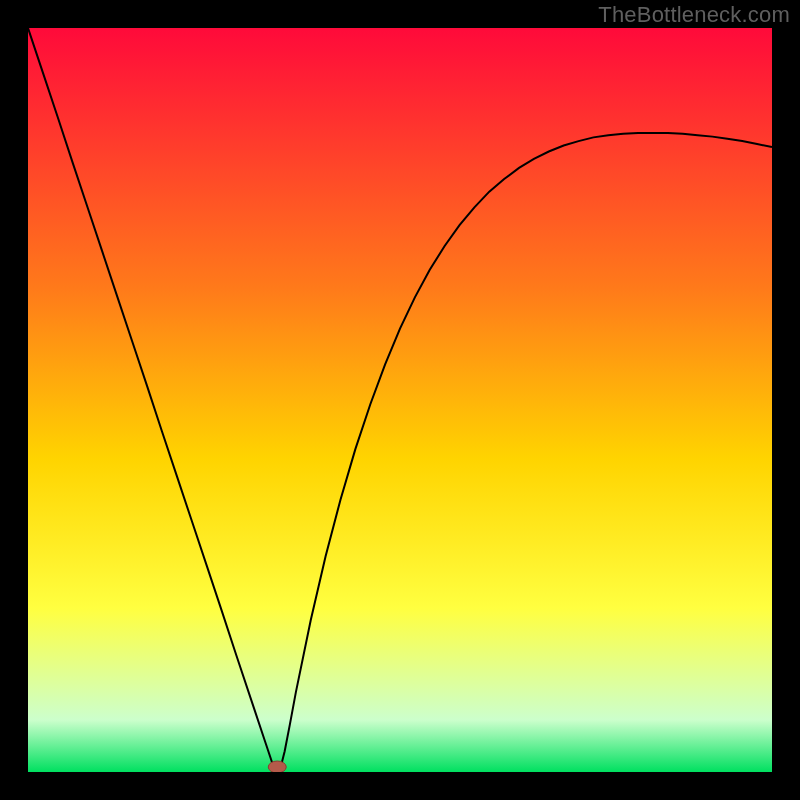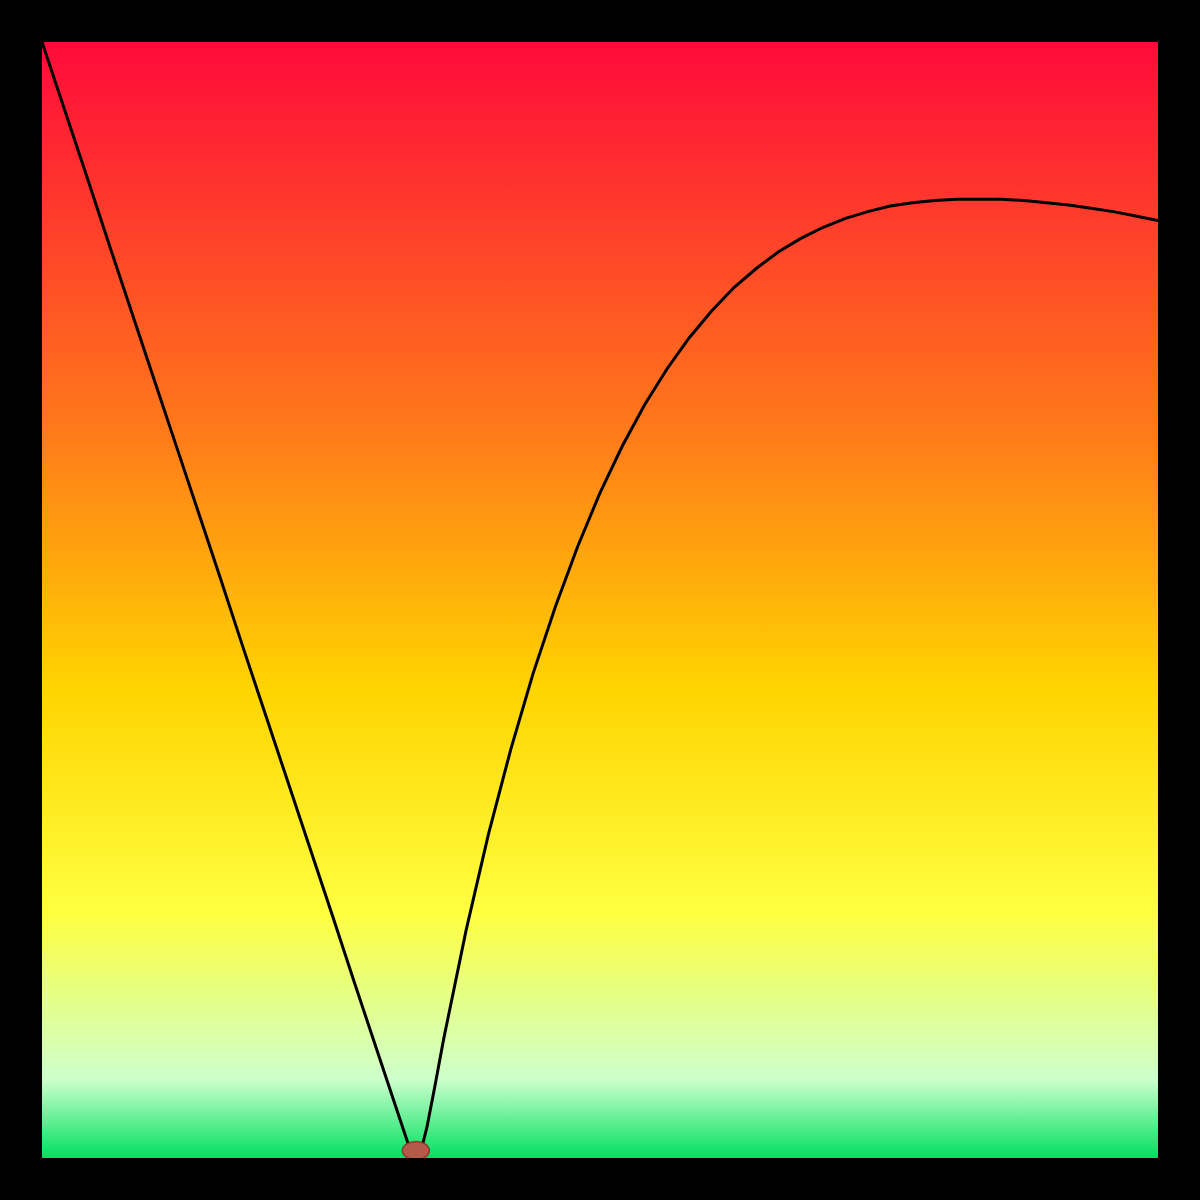--- a/index.html
+++ b/index.html
@@ -40,20 +40,21 @@
   svg {
     position: absolute;
     top: 0;
     left: 0;
   }
 </style>
 </head>
 <body>
 
 <div class="frame">
+  <div class="watermark">TheBottleneck.com</div>
 
   <div class="plot-area">
     <svg id="chart-svg" width="744" height="744" viewBox="0 0 744 744" preserveAspectRatio="none">
       <defs>
         <linearGradient id="bg-grad" x1="0" y1="0" x2="0" y2="1">
             <stop offset="0%" stop-color="#ff0a3a"></stop>
             <stop offset="35%" stop-color="#ff7a1a"></stop>
             <stop offset="57.99999999999999%" stop-color="#ffd400"></stop>
             <stop offset="78%" stop-color="#ffff40"></stop>
             <stop offset="93%" stop-color="#ccffcc"></stop>

